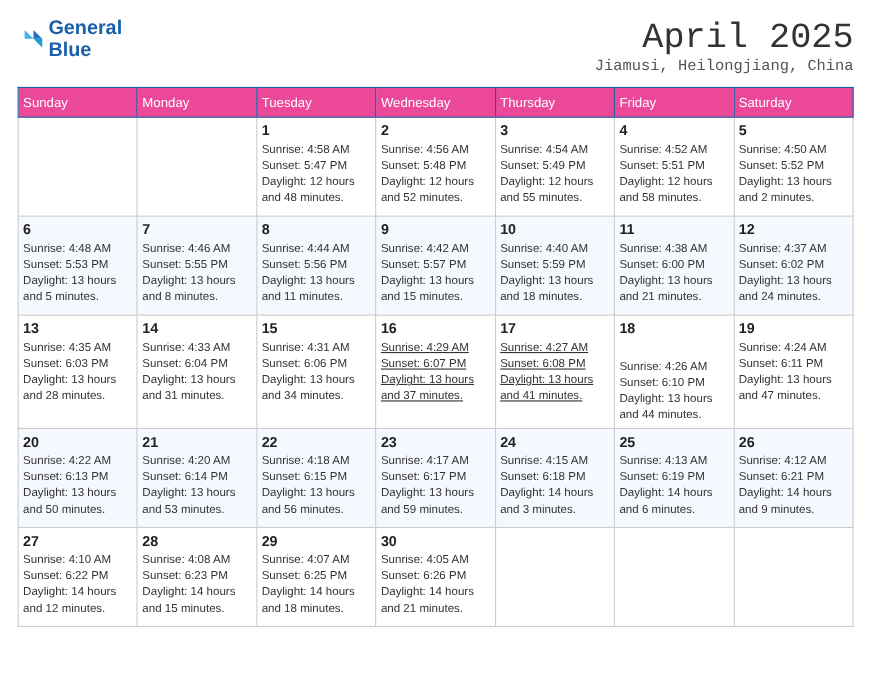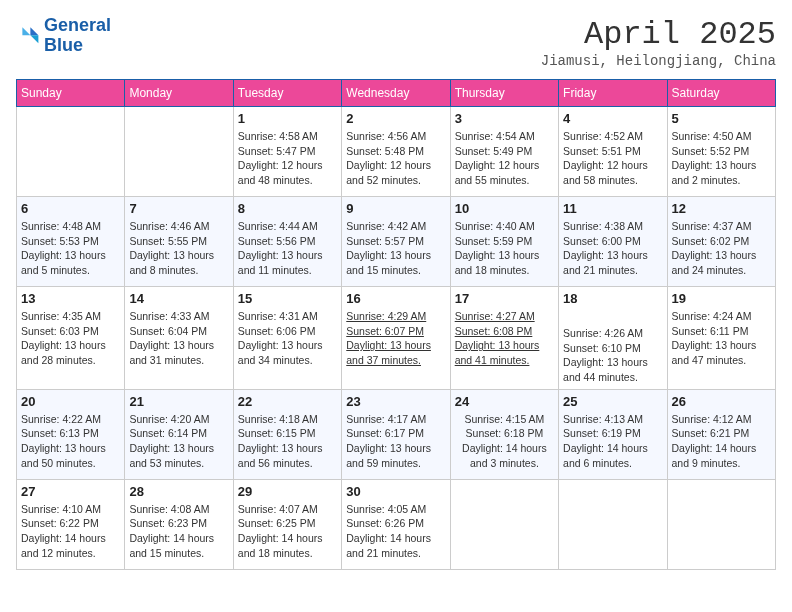--- a/index.html
+++ b/index.html
@@ -264,21 +264,21 @@
 Daylight: 13 hours and 56 minutes.</div>
         </td>
         <td>
           <div class="day-number">23</div>
           <div class="day-info" style="white-space: pre-line;">Sunrise: 4:17 AM
 Sunset: 6:17 PM
 Daylight: 13 hours and 59 minutes.</div>
         </td>
         <td>
           <div class="day-number">24</div>
-          <div class="day-info" style="white-space: pre-line; text-align: center;">Sunrise: 4:15 AM
+          <div class="day-info" style="white-space: pre-line;">Sunrise: 4:15 AM
 Sunset: 6:18 PM
 Daylight: 14 hours and 3 minutes.</div>
         </td>
         <td>
           <div class="day-number">25</div>
           <div class="day-info" style="white-space: pre-line;">Sunrise: 4:13 AM
 Sunset: 6:19 PM
 Daylight: 14 hours and 6 minutes.</div>
         </td>
         <td>

